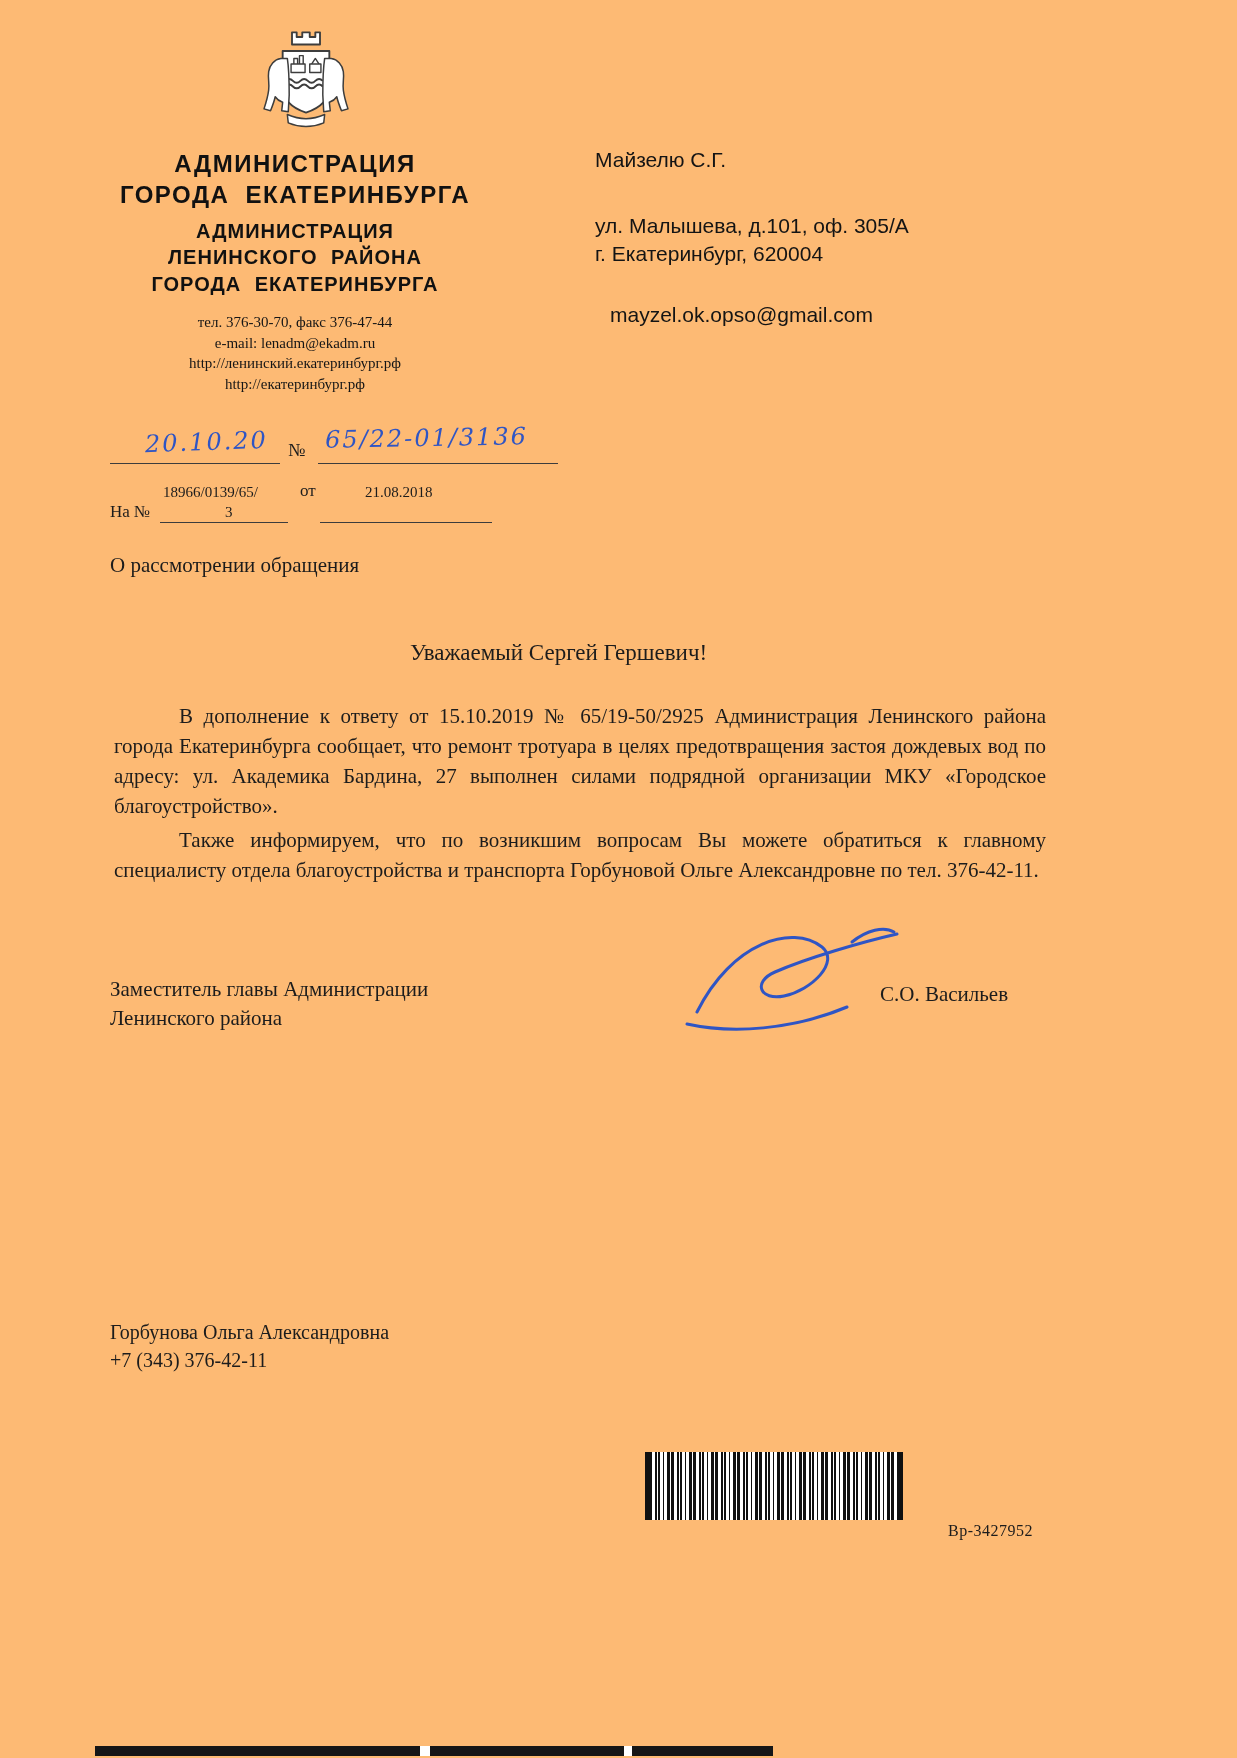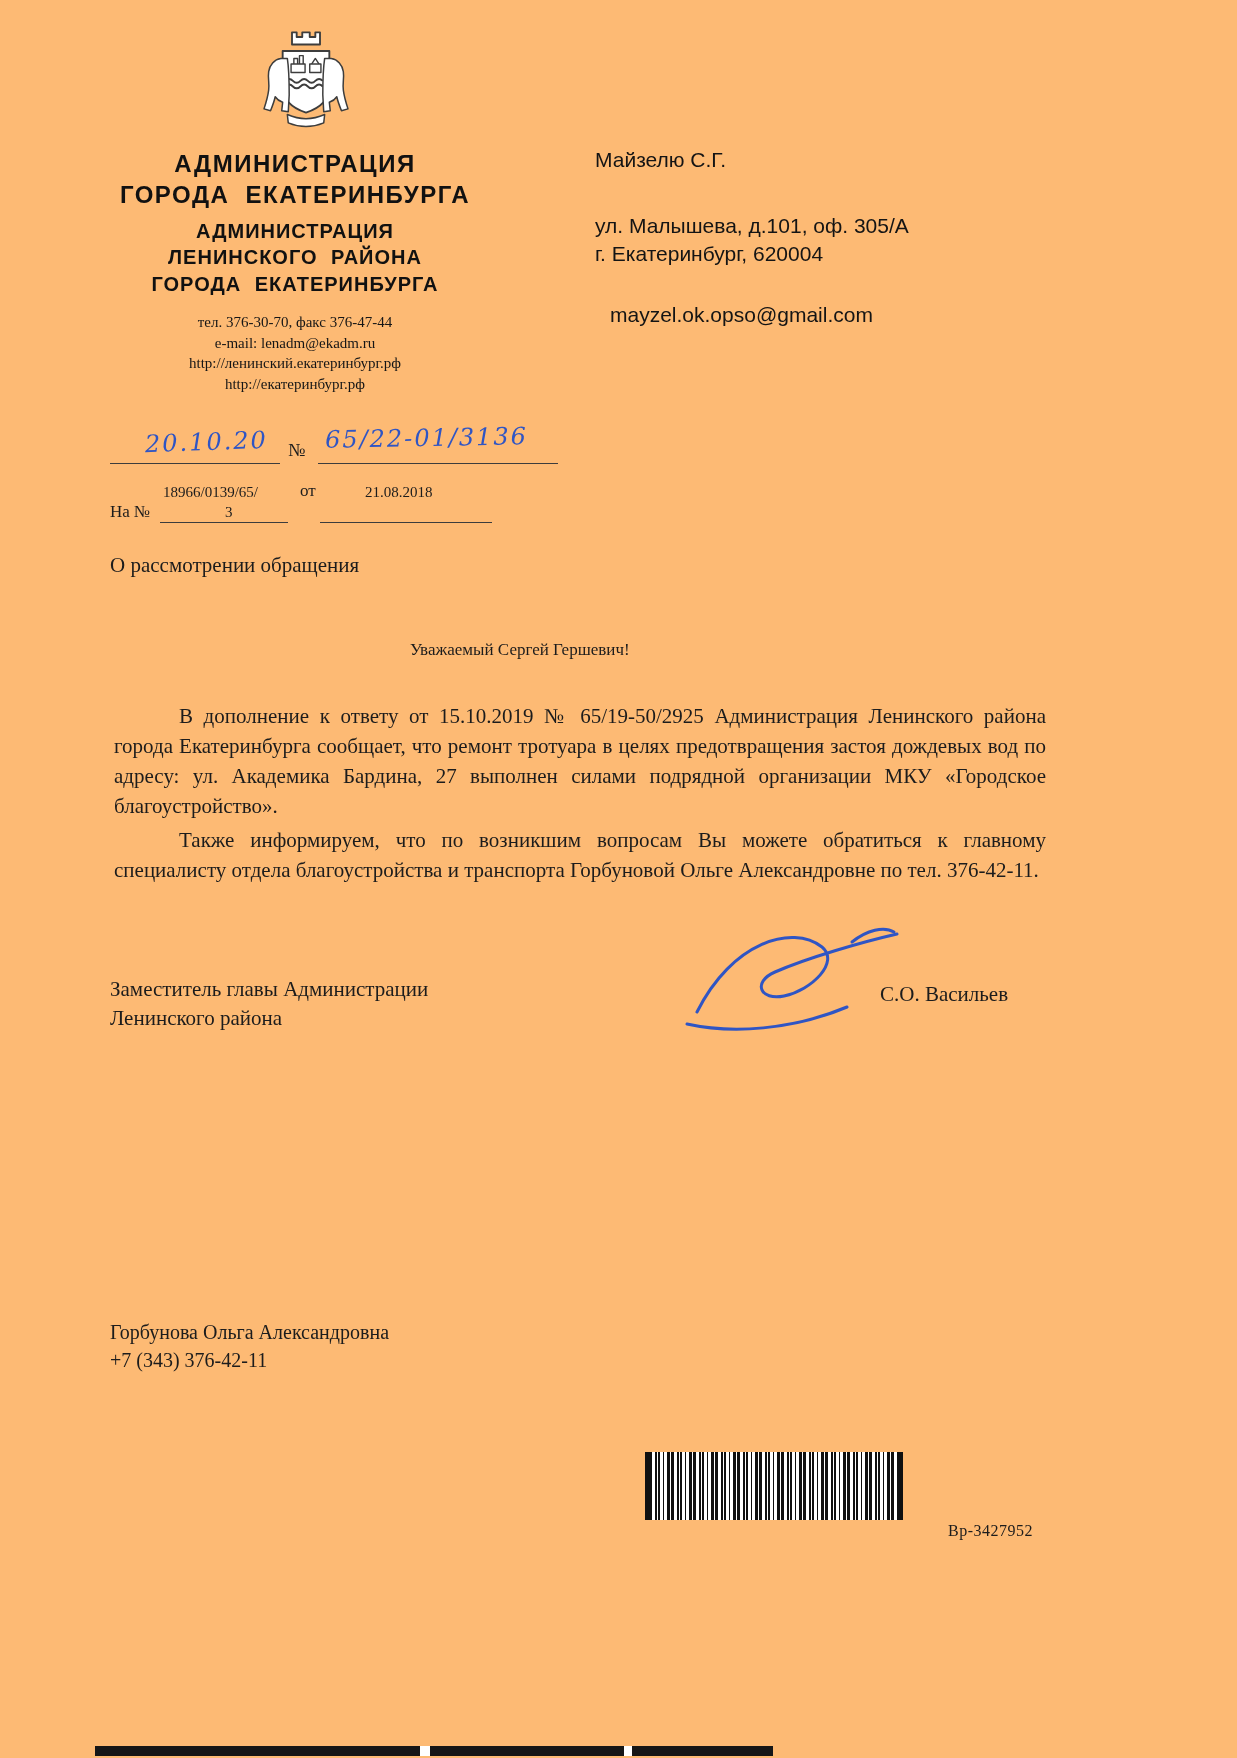--- a/index.html
+++ b/index.html
@@ -58,21 +58,21 @@
   .rule-indate { left:320px; top:522px; width:172px; }
 
   
   .recipient { font-family:"Liberation Sans", sans-serif; font-size:21px; color:#141414; }
   .rec-name { left:595px; top:148px; }
   .rec-addr { left:595px; top:212px; line-height:1.32; }
   .rec-email { left:594px; top:303px;margin-left:16px; }
 
   
   .subject { left:110px; top:553px; font-size:21px; }
-  .salutation { left:410px; top:640px; font-size:17px; }
+  .salutation { left:410px; top:640px; font-size:23px; }
   .body-text {
     left:110px; top:697px; width:940px;
     font-size:21px; line-height:1.43; text-align:justify;
   }
   .body-text p { margin:4px; text-indent:65px; }
 
   
   .sig-title { left:110px; top:975px; font-size:21px; line-height:1.4; }
   .sig-scribble { left:672px; top:912px; width:252px; height:130px; }
   .sig-name { left:880px; top:982px; font-size:21px; }

